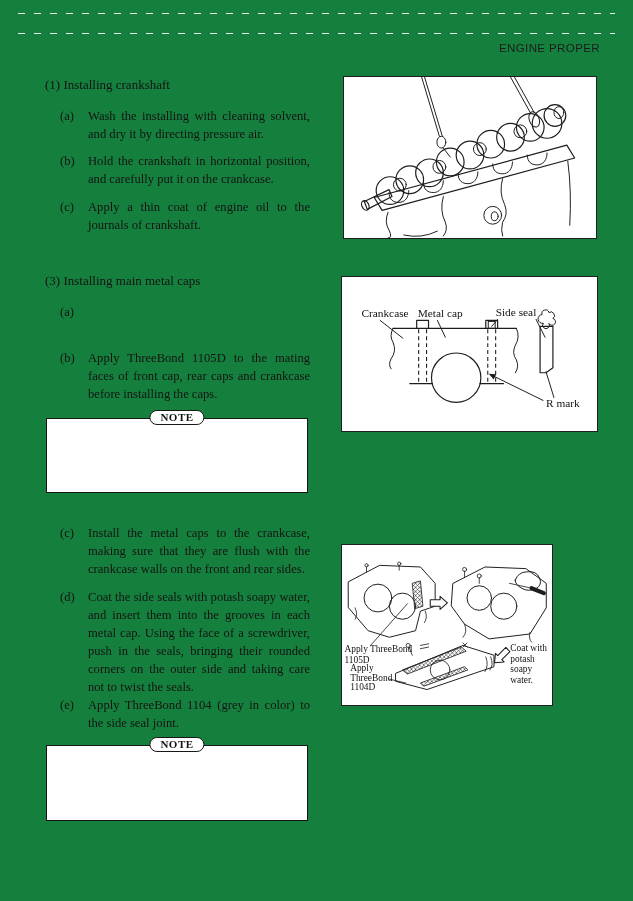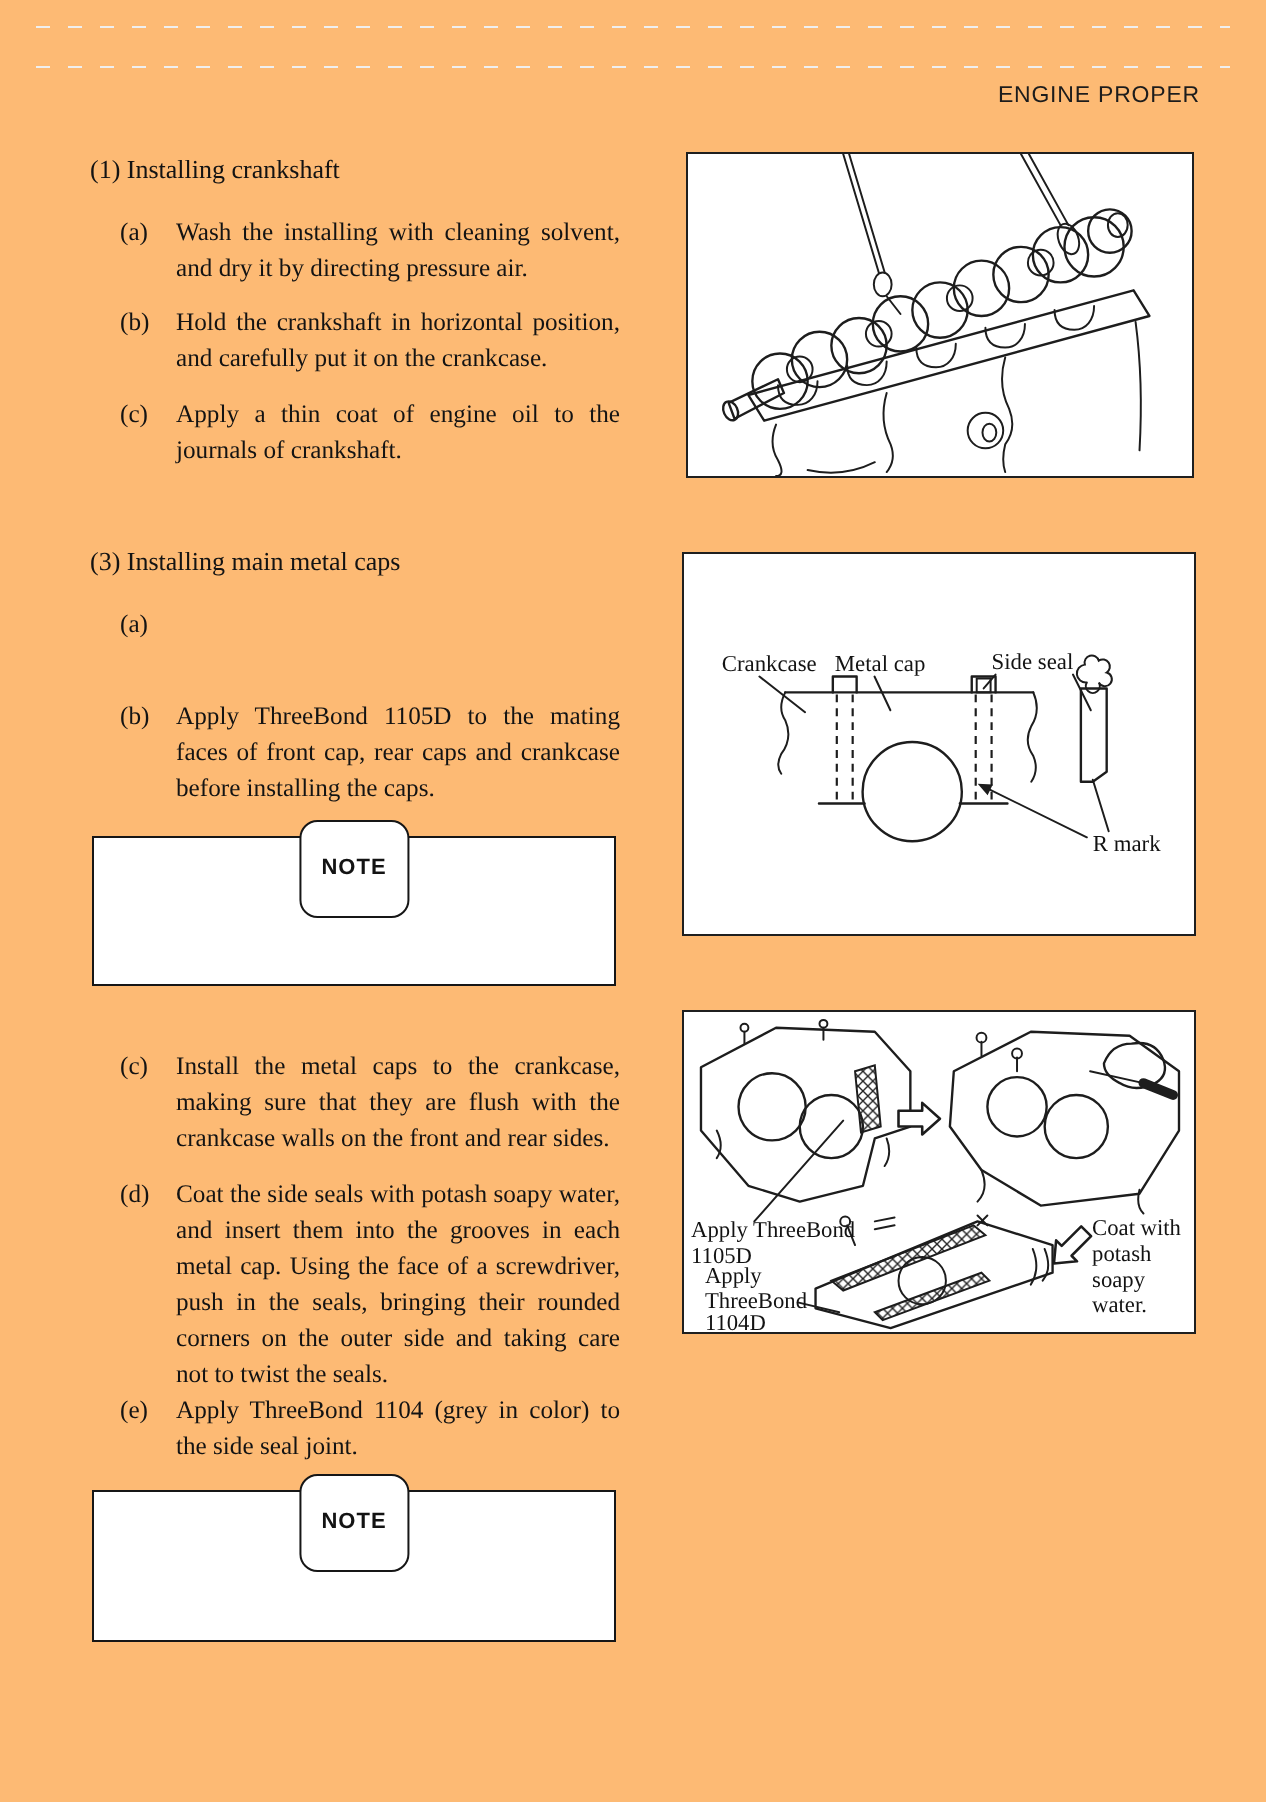--- a/index.html
+++ b/index.html
@@ -1,37 +1,37 @@
 <!DOCTYPE html>
 <html><head>
 <meta charset="utf-8">
 <style>
   html,body{margin:0;padding:0;background:#fff;}
   .page{
-    position:relative;width:633px;height:901px;background:#fdba74;
+    position:relative;width:633px;height:901px;background:#15803d;
     font-family:"Liberation Serif", serif;color:#131313;overflow:hidden;
   }
   .scan-artifact{position:absolute;left:18px;right:18px;height:1px;
     background:repeating-linear-gradient(90deg,#efefef 0 7px,transparent 7px 16px);}
   .page-header{
     position:absolute;top:42px;right:33px;
     font-family:"Liberation Sans", sans-serif;font-size:11.5px;letter-spacing:.4px;color:#1c1c1c;
   }
   .sec-heading{position:absolute;left:45px;font-size:13px;}
   .item{position:absolute;left:60px;width:250px;display:flex;font-size:12.6px;line-height:18px;}
   .item .marker{flex:none;width:28px;}
   .item p{margin:0;flex:1;text-align:justify;}
   .note-box{
     position:absolute;left:46px;width:262px;border:1.6px solid #161616;background:#fff;box-sizing:border-box;
   }
   .note-tab{
     position:absolute;top:-9px;left:50%;transform:translateX(-50%);
     background:#fff;border:1.8px solid #161616;border-radius:9px;
-    font-family:Liberation Sans, sans-serif;font-weight:bold;font-size:11px;
-    line-height:13px;padding:17px 10px;letter-spacing:.5px;white-space:nowrap;
+    font-family:Liberation Serif, serif;font-weight:bold;font-size:11px;
+    line-height:13px;padding:0 10px;letter-spacing:.5px;white-space:nowrap;
   }
   .note-text{margin:0;padding:11px 9px 0 9px;font-size:12.6px;line-height:18px;text-align:justify;}
   .figure{position:absolute;border:1.6px solid #1f1f1f;background:#fff;box-sizing:border-box;}
   .figure svg{display:block;width:100%;height:100%;}
   .ln{fill:none;stroke:#1d1d1d;stroke-width:1.2;stroke-linecap:round;stroke-linejoin:round;}
   .lnthin{fill:none;stroke:#1d1d1d;stroke-width:1;stroke-linecap:round;}
   .dash{fill:none;stroke:#1d1d1d;stroke-width:1.1;stroke-dasharray:4 3;}
   .figlabel{font-family:"Liberation Serif", serif;font-size:11.5px;fill:#131313;}
   .blockarrow{fill:#ffffff;stroke:#1d1d1d;stroke-width:1.3;stroke-linejoin:round;}
   .solid{fill:#1d1d1d;stroke:none;}
@@ -131,21 +131,21 @@
       <path class="lnthin" d="M44,137 q-4,10 1,18 q4,8 -1,8"></path>
       <path class="lnthin" d="M100,121 q-4,14 2,26 q3,8 -2,14"></path>
       <path class="lnthin" d="M160,103 q-4,14 2,26 q4,10 -2,18 q-2,8 0,14"></path>
       <path class="lnthin" d="M226,85 q4,30 2,65"></path>
       <circle class="lnthin" cx="150" cy="140" r="9"></circle>
       <ellipse class="lnthin" cx="152" cy="141" rx="3.5" ry="4.5"></ellipse>
       <path class="lnthin" d="M60,160 q18,4 34,-4"></path>
     </svg>
   </div>
 
-  <div class="figure" style="left:341px;top:276px;width:257px;height:192px">
+  <div class="figure" style="left:341px;top:276px;width:257px;height:156px">
     <svg viewBox="0 0 257 156">
 
       <text class="figlabel" x="19" y="41">Crankcase</text>
       <text class="figlabel" x="76" y="41">Metal cap</text>
       <text class="figlabel" x="155" y="40">Side seal</text>
       <text class="figlabel" x="206" y="132">R mark</text>
 
       <path class="lnthin" d="M38,44 L61,62"></path>
       <path class="lnthin" d="M96,44 L104,61"></path>
       <path class="lnthin" d="M157,43 L151,50"></path>
@@ -167,21 +167,21 @@
 
       <path class="ln" d="M200,50 H213 V92 L206,97 H200 Z"></path>
       <path class="lnthin" d="M203,47 a3.5,3.5 0 1 1 -1,-9 a3.5,3.5 0 1 1 7,-2 a3.5,3.5 0 1 1 4,6 a3.5,3.5 0 1 1 -4,5 a3.5,3.5 0 1 1 -6,0"></path>
 
       <path class="lnthin" d="M203,125 L150,99"></path>
       <polygon class="solid" points="148,98 153,103.8 155.6,98.4"></polygon>
       <path class="lnthin" d="M206,96 L214,122"></path>
     </svg>
   </div>
 
-  <div class="figure" style="left:341px;top:505px;width:257px;height:162px">
+  <div class="figure" style="left:341px;top:544px;width:212px;height:162px">
     <svg viewBox="0 0 257 162">
       <defs>
         <pattern id="xh" width="5" height="5" patternUnits="userSpaceOnUse">
           <path d="M0,5 L5,0 M0,0 L5,5" stroke="#222" stroke-width="0.7"></path>
         </pattern>
       </defs>
 
       <path class="ln" d="M8,28 L46,8 L96,10 L114,30 L114,58 L96,64 L90,88 L58,96 L32,88 L8,60 Z"></path>
       <circle class="ln" cx="44" cy="48" r="17"></circle>
       <circle class="ln" cx="74" cy="58" r="16"></circle>

